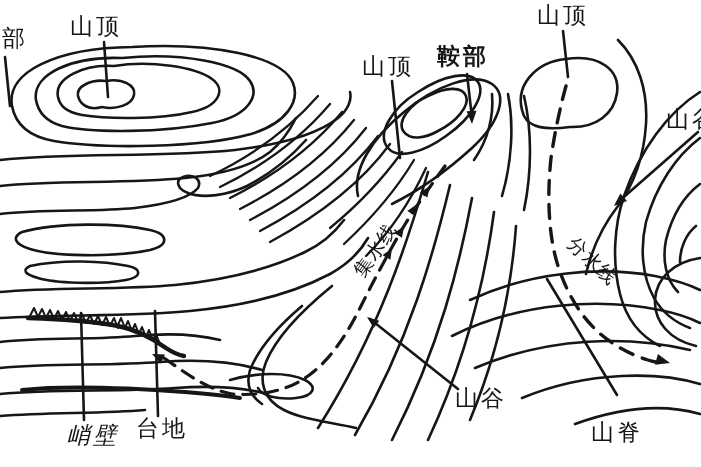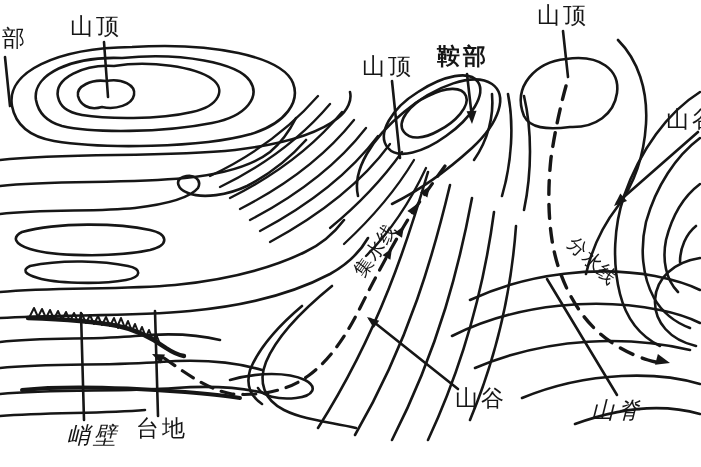--- a/index.html
+++ b/index.html
@@ -29,21 +29,21 @@
   }
   #lbl-gathering{left:336px;top:240px;transform:rotate(-55deg);}
   #lbl-watershed{left:552px;top:251px;transform:rotate(43deg);}
   #lbl-saddle-left{left:2px;top:26px;}
   #lbl-peak-tl{left:70px;top:14px;}
   #lbl-peak-c{left:362px;top:54px;}
   #lbl-saddle-c{left:437px;top:44px;font-weight:bold;}
   #lbl-peak-tr{left:537px;top:3px;}
   #lbl-valley-tr{left:666px;top:107px;}
   #lbl-valley-b{left:455px;top:386px;}
-  #lbl-ridge{left:591px;top:398px;font-style:italic;}
+  #lbl-ridge{left:591px;top:420px;}
   #lbl-cliff{left:67px;top:423px;font-style:italic;}
   #lbl-terrace{left:136px;top:416px;}
 </style>
 </head>
 <body>
 
 <svg width="701" height="467" viewBox="0 0 701 467">
   <g fill="none" stroke="#161616" stroke-width="2.6" stroke-linecap="round" stroke-linejoin="round">
 
     <g>

